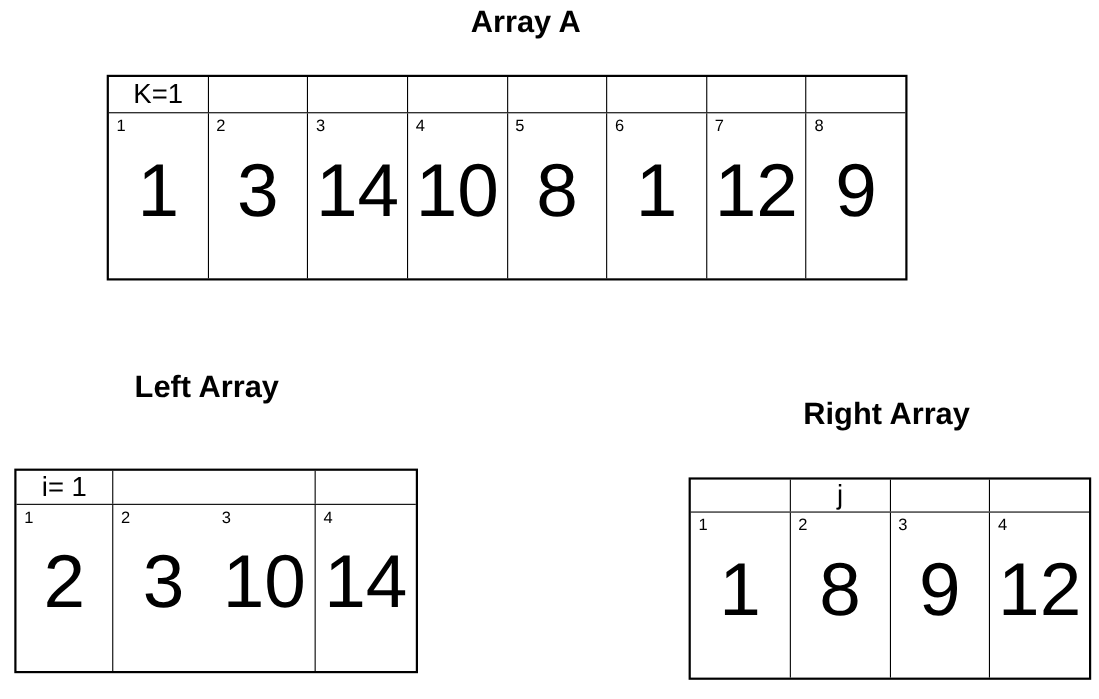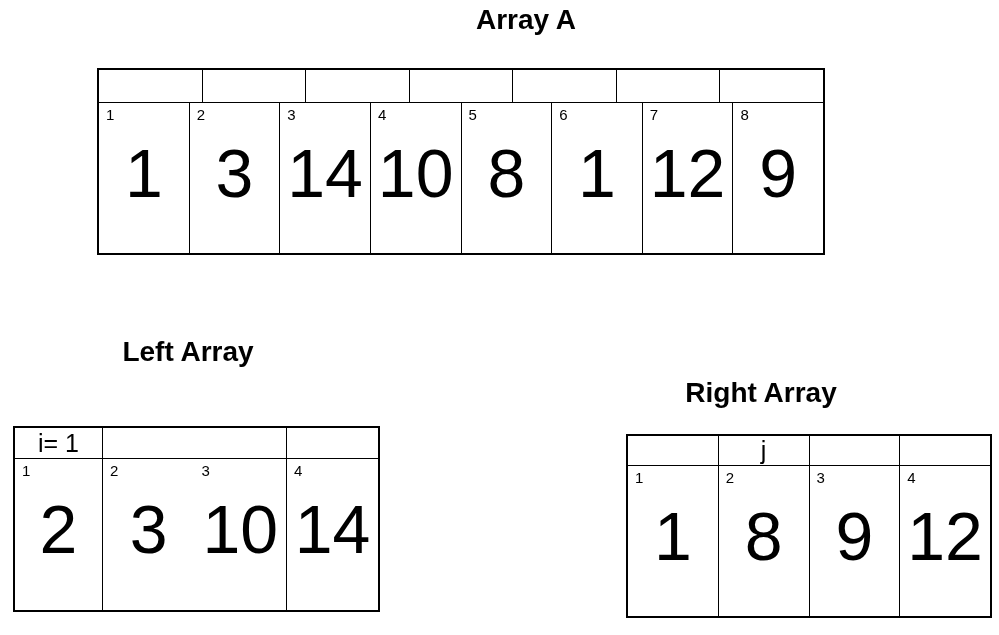--- a/index.html
+++ b/index.html
@@ -81,46 +81,49 @@
   }
   .half {
     flex: 1;
     position: relative;
     display: flex;
     flex-direction: column;
     align-items: center;
   }
 
   
-  #ttl-a { left: 478px; top: 5px; margin-left: 48px; }
+  #ttl-a { left: 478px; top: 5px; }
   #tbl-a { left: 97px; top: 68px; width: 728px; height: 187px; }
   #tbl-a .hrow { height: 32px; }
   #tbl-a .hcell, #tbl-a .dcell { flex: 1 1 0; }
 
   
   #ttl-l { left: 188px; top: 337px; }
   #tbl-l { left: 13px; top: 426px; width: 367px; height: 186px; }
   #tbl-l .hrow { height: 30px; }
   .w-l1 { width: 88px; flex: none; }
   .w-lm { flex: 1 1 0; }
   .w-l3 { width: 91px; flex: none; }
 
   
-  #ttl-r { left: 761px; top: 361px; margin-top: 17px; }
+  #ttl-r { left: 806px; top: 361px; }
   #tbl-r { left: 626px; top: 434px; width: 366px; height: 184px; }
   #tbl-r .hrow { height: 29px; }
   #tbl-r .hcell, #tbl-r .dcell { flex: 1 1 0; }
 </style>
 </head>
 <body>
 
 <div class="ttl" id="ttl-a">Array A</div>
 
 <div class="tbl" id="tbl-a">
   <div class="hrow">
+    <div class="hcell">
+      <span>K=1</span>
+    </div>
     <div class="hcell"></div>
     <div class="hcell"></div>
     <div class="hcell"></div>
     <div class="hcell"></div>
     <div class="hcell"></div>
     <div class="hcell"></div>
     <div class="hcell"></div>
   </div>
   <div class="drow">
     <div class="dcell">

